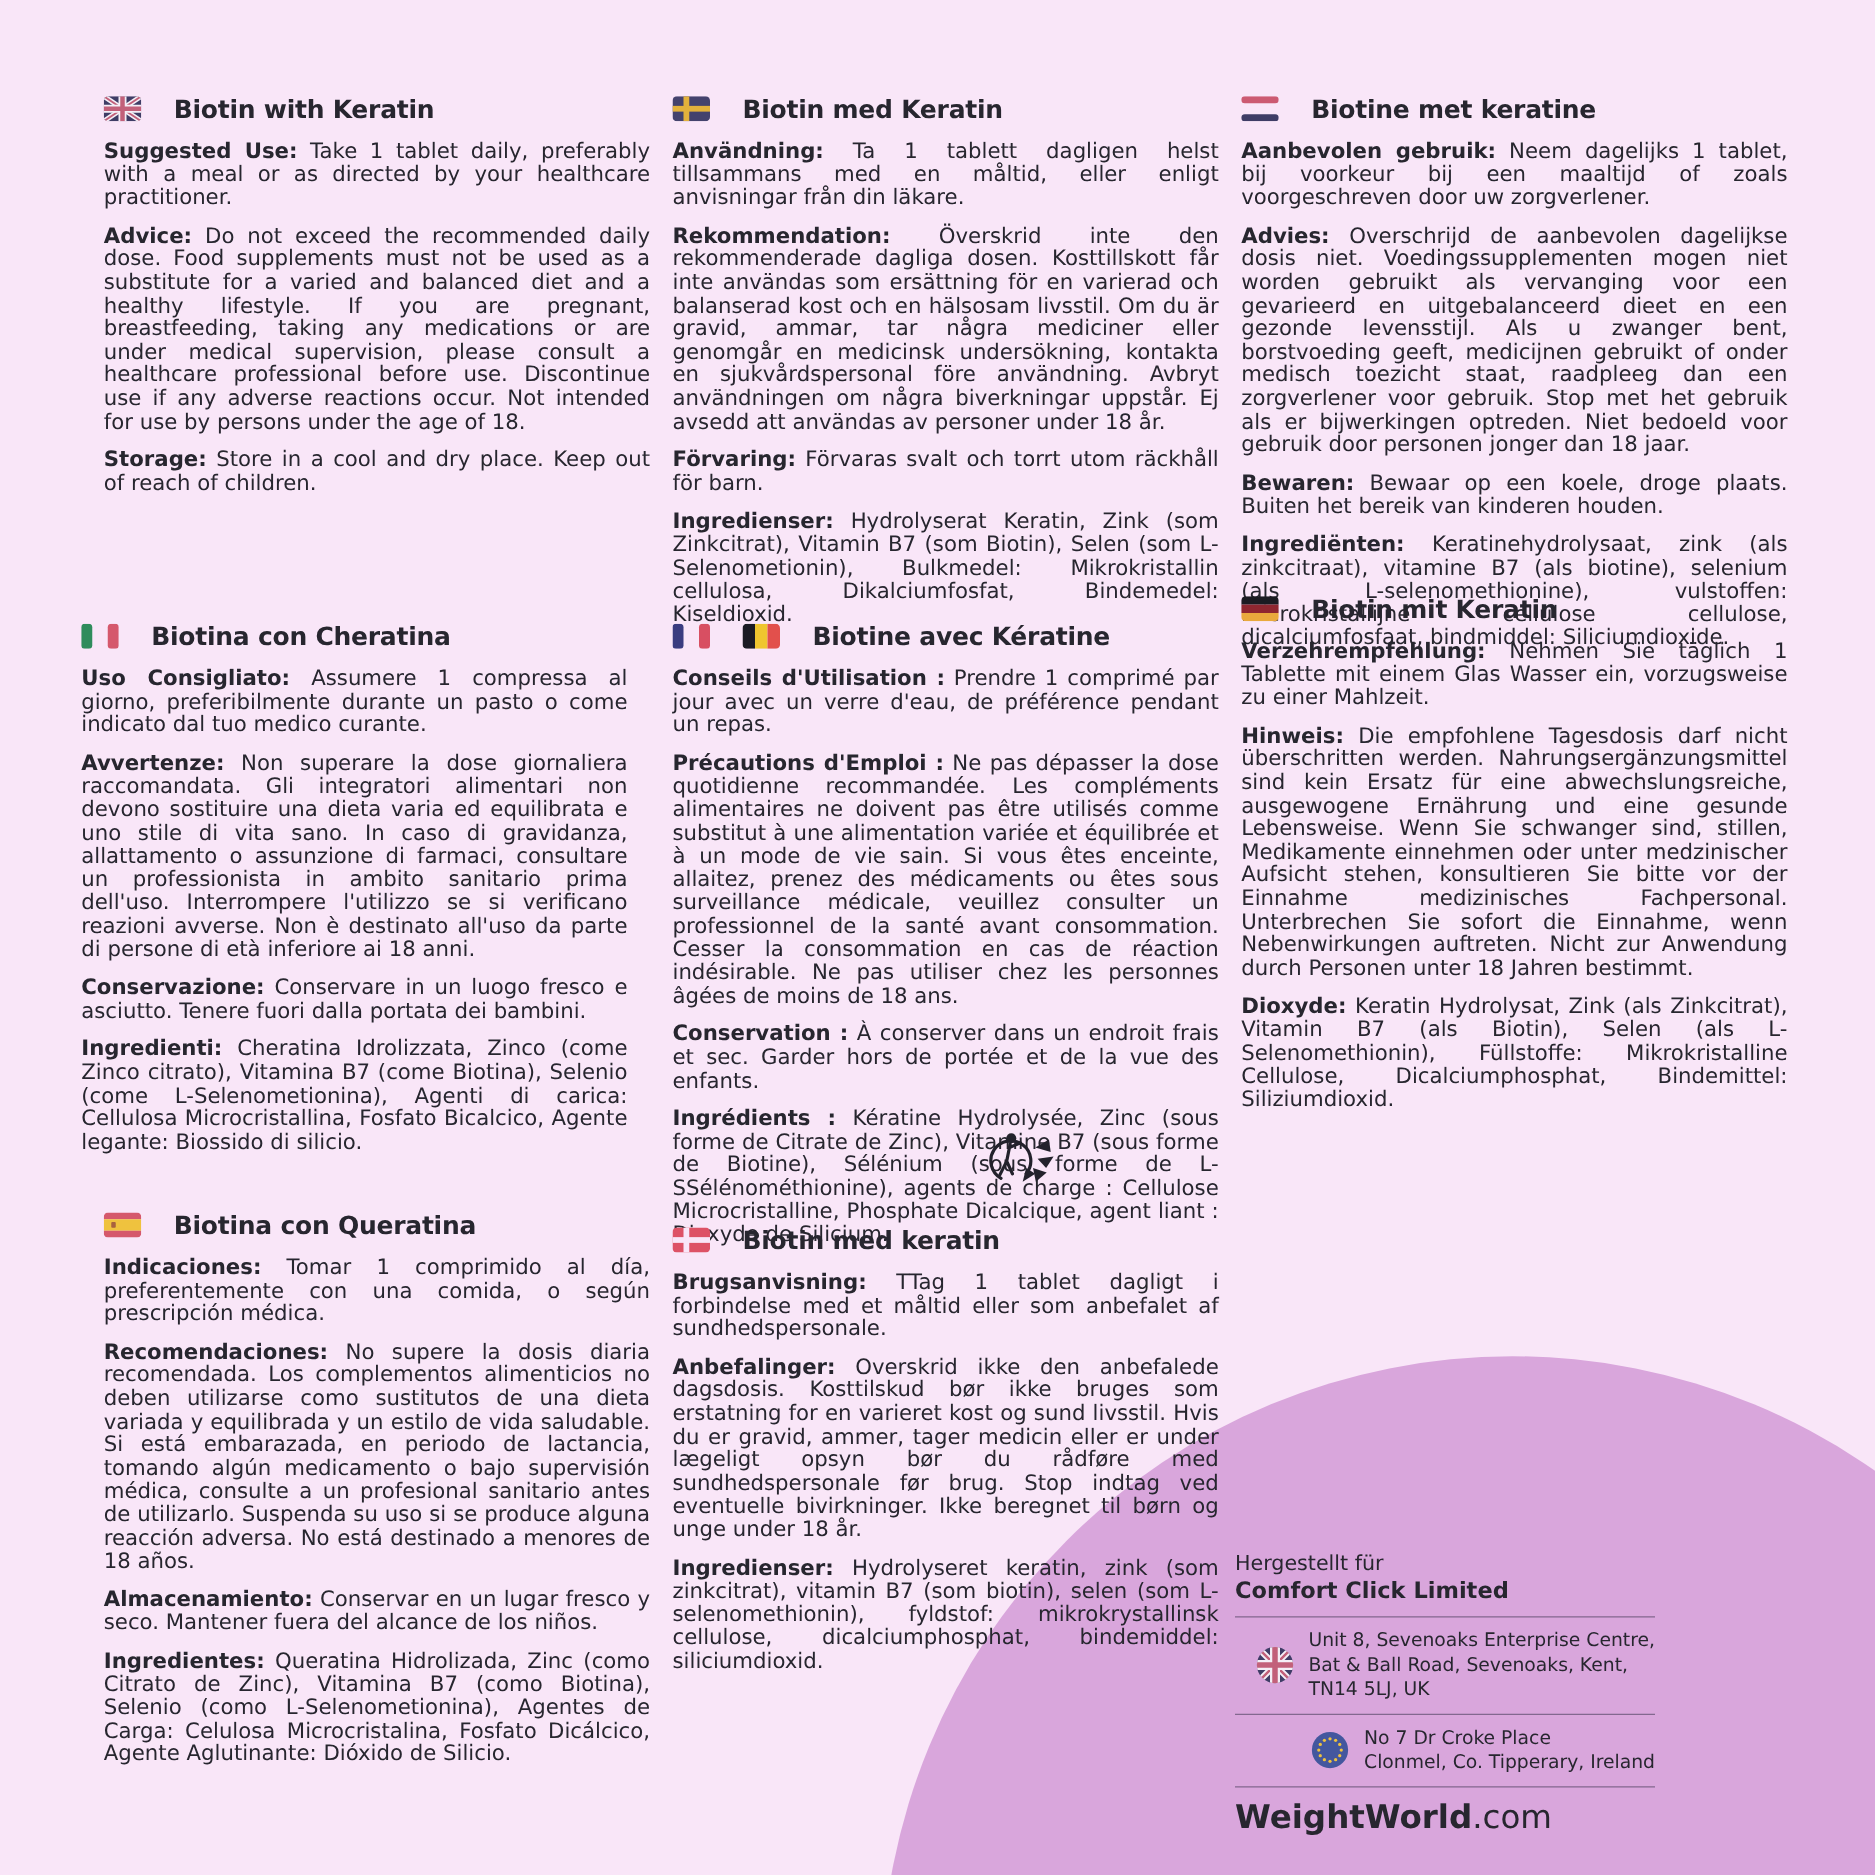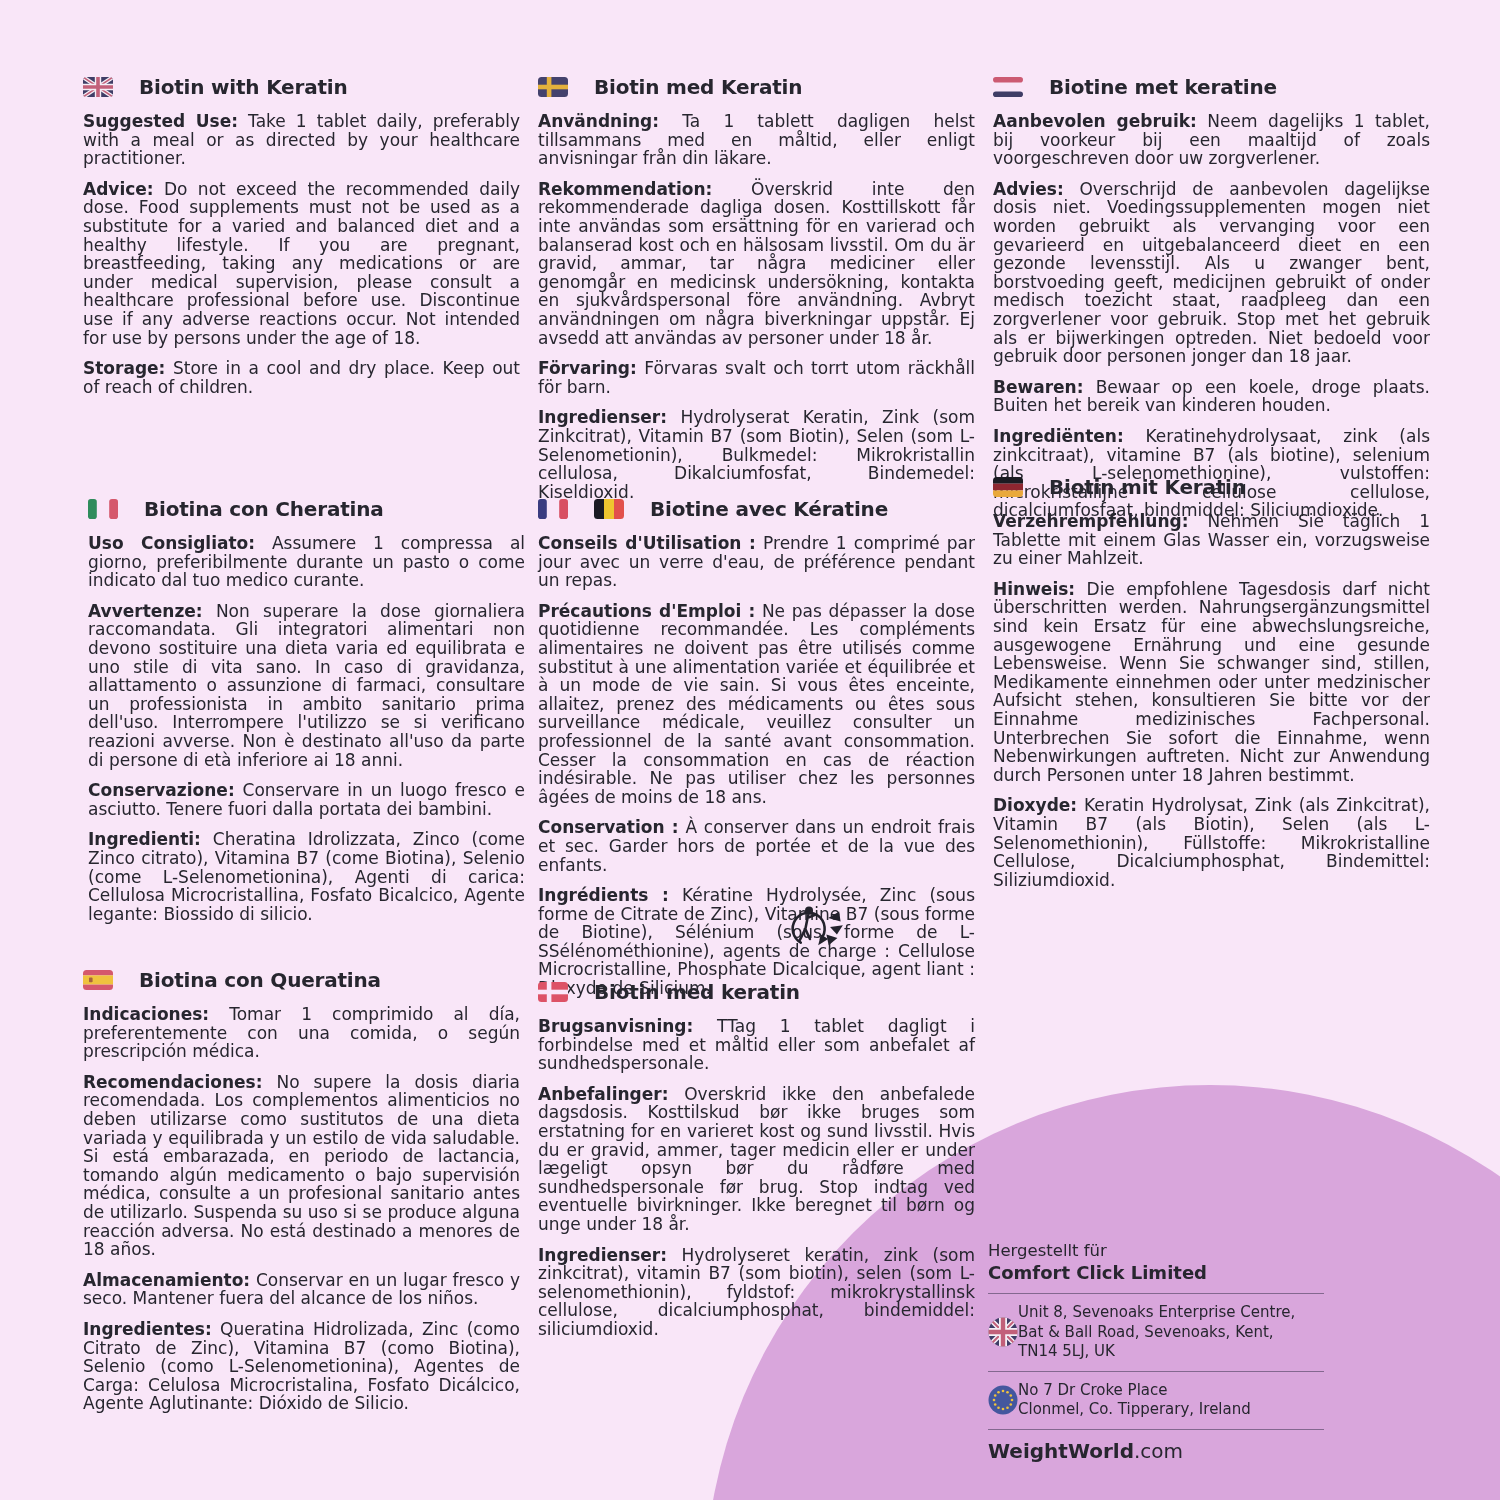--- a/index.html
+++ b/index.html
@@ -9,42 +9,42 @@
     font-family:"DejaVu Sans","Liberation Sans",sans-serif;
   }
   .accent-circle{
     position:absolute;left:705px;top:1085px;width:1010px;height:1010px;
     border-radius:50%;background:#D9A6DC;
   }
   .section{position:absolute;width:437px;}
   .s-en{left:83px;top:75px}
   .s-sv{left:538px;top:75px}
   .s-nl{left:993px;top:75px}
-  .s-it{left:88px;top:497px}
+  .s-it{left:65px;top:497px}
   .s-fr{left:538px;top:497px}
   .s-de{left:993px;top:475px}
   .s-es{left:83px;top:968px}
   .s-da{left:538px;top:980px}
   .sec-header{display:flex;align-items:center;gap:26px;margin-bottom:13px;}
   .sec-title{font-size:20px;font-weight:700;letter-spacing:-0.2px;}
   .flag{display:block;flex:none;}
   .section p{
     margin:0 0 12px 0;font-size:17px;line-height:18.6px;
     text-align:justify;text-justify:inter-word;
   }
   .section p b{font-weight:700;}
   .triman{position:absolute;left:788px;top:902px;}
   .mfr{position:absolute;left:988px;top:1240px;width:336px;}
   .mfr .made-for{font-size:16.5px;line-height:21px;}
   .mfr .company{font-size:18px;font-weight:700;line-height:23px;}
   .rule{border:0;border-top:1px solid rgba(45,42,66,0.5);margin:9px 0;}
-  .addr-row{display:flex;align-items:center;}
+  .addr-row{display:flex;align-items:center;gap:12px;justify-content:flex-end;}
   .addr-lines{font-size:15px;line-height:19.5px;}
   .roundel{flex:none;display:block;}
-  .brand{font-size:20px;margin-top:3px;}
+  .brand{font-size:26px;margin-top:3px;}
   .brand b{font-weight:700;}
 </style>
 </head>
 <body>
 
 <div class="accent-circle"></div>
 
 <div class="section s-en">
   <div class="sec-header">
     <svg class="flag" width="30" height="20" viewBox="0 0 30 20">

